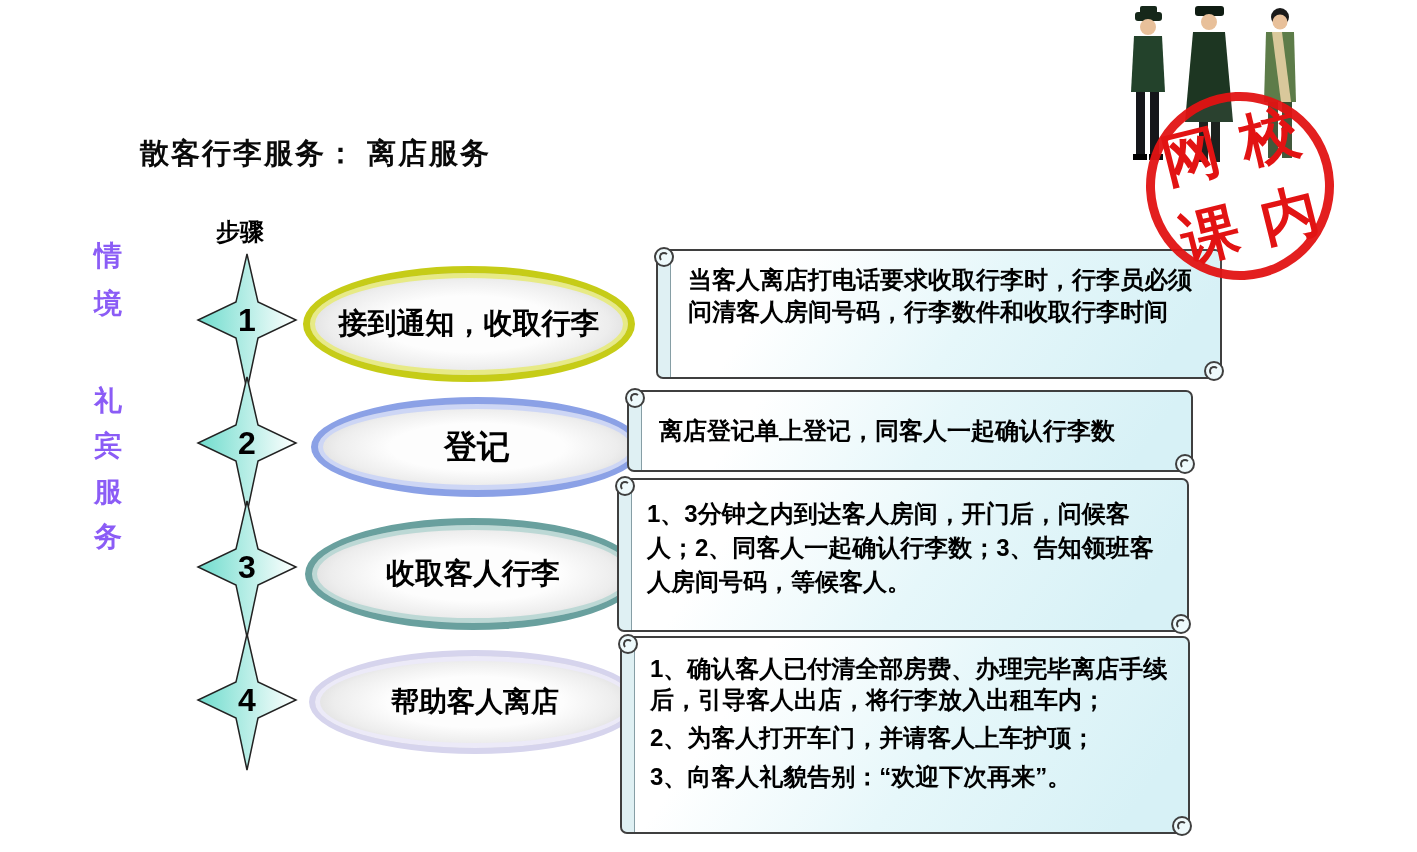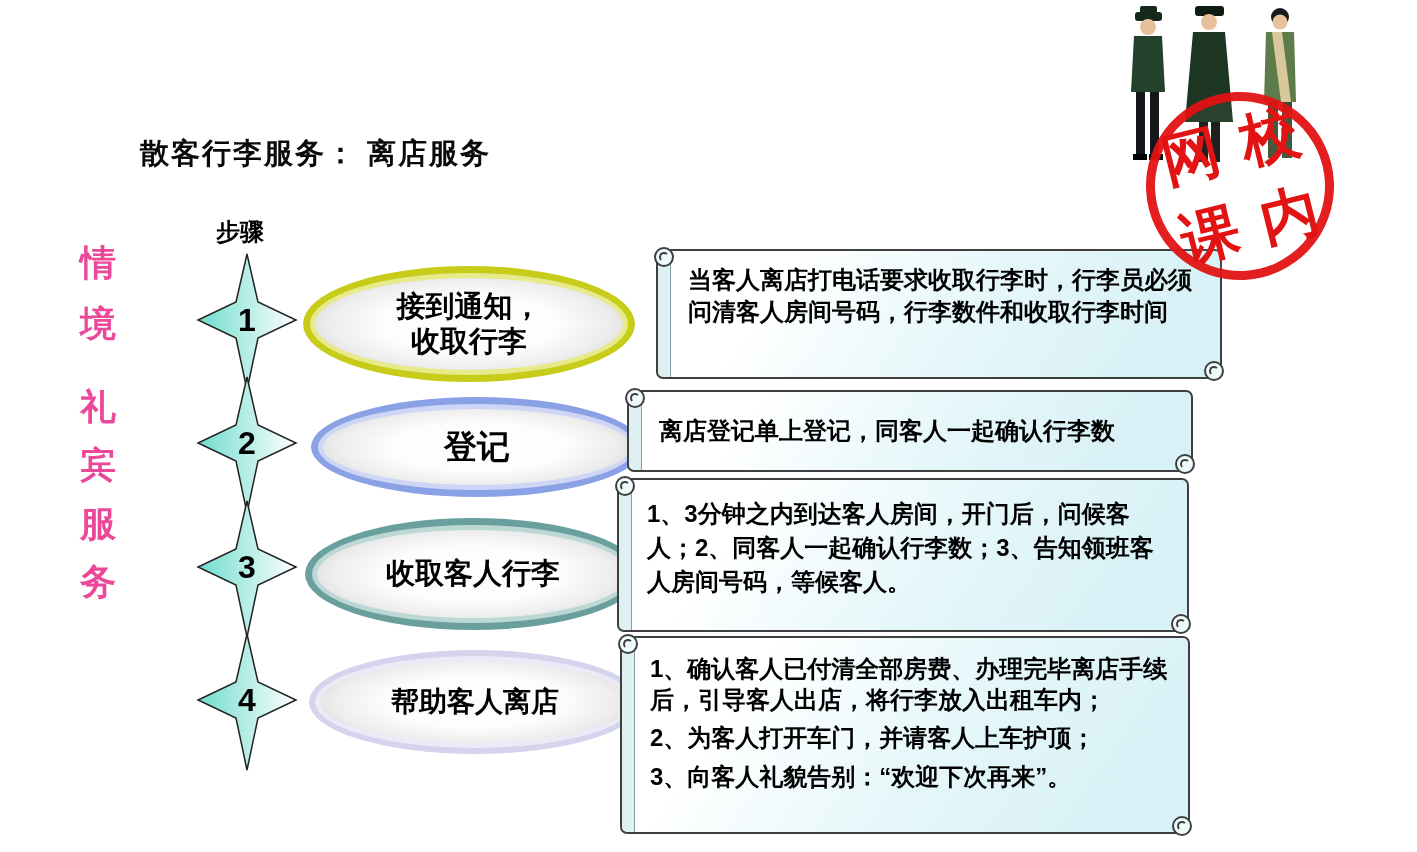--- a/index.html
+++ b/index.html
@@ -19,42 +19,42 @@
     font-size:56px;font-weight:bold;
     color:#5c1370;letter-spacing:8px;
   }
   .subtitle{
     left:140px;top:134px;
     font-size:29px;font-weight:bold;color:#0a0a0a;letter-spacing:2px;
   }
 
   
   .side-label{
-    width:42px;text-align:left;
-    font-size:36px;font-weight:bold;color:#ec4899;
+    width:42px;text-align:right;
+    font-size:28px;font-weight:bold;color:#8b5cf6;
     word-break:break-all;line-height:1.7;
   }
   .side-top{left:80px;top:232px;}
   .side-bottom{left:80px;top:378px;line-height:1.62;}
 
   .steps-header{left:216px;top:216px;font-size:24px;font-weight:bold;}
 
   
   .star{left:196px;width:102px;height:140px;}
   .star svg{position:absolute;left:0;top:0;}
   .star .num{
     position:absolute;left:0;right:0;top:50px;
     text-align:center;font-size:32px;font-weight:bold;color:#000;
   }
   .star1{top:252px;} .star2{top:375px;} .star3{top:499px;} .star4{top:632px;}
 
   
   .el{
     border-radius:50%;
-    display:flex;flex-direction:column;align-items:center;justify-content:center;
+    display:flex;flex-direction:row;align-items:center;justify-content:center;
     text-align:center;font-weight:bold;color:#000;
     background:radial-gradient(closest-side,#fdfdfd 55%,#ededed 88%,#e2e2e2 100%);
   }
   .el .l2{display:block;}
   .e1{left:303px;top:266px;width:318px;height:102px;font-size:29px;line-height:1.22;
       border:7px solid #c6cc17;box-shadow:inset 0 0 0 5px #e7ea86;}
   .e2{left:311px;top:397px;width:318px;height:86px;font-size:33px;
       border:7px solid #8ba1e6;box-shadow:inset 0 0 0 5px #cdd6f5;}
   .e3{left:305px;top:518px;width:322px;height:98px;font-size:29px;
       border:7px solid #69a09e;box-shadow:inset 0 0 0 5px #bcd8d5;}

